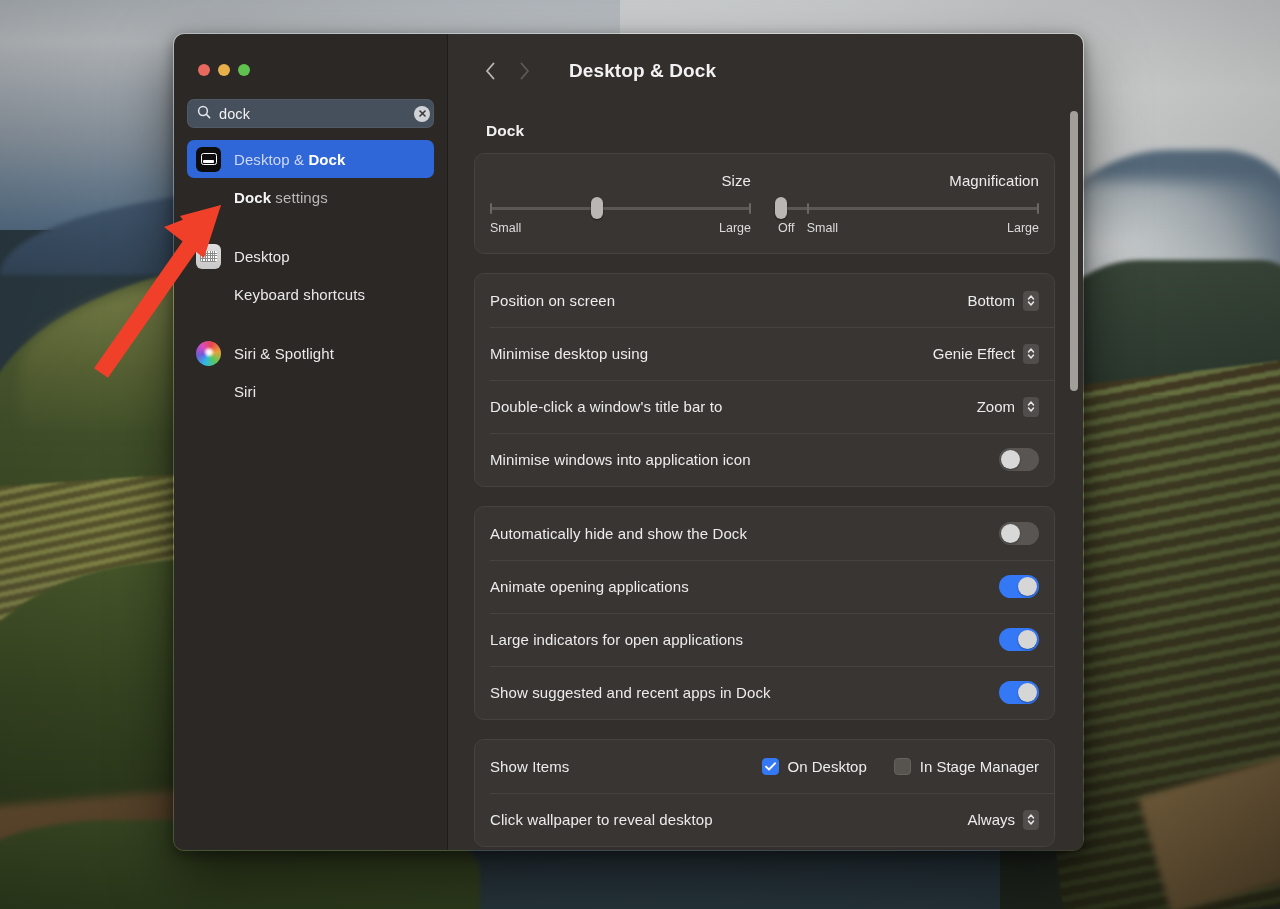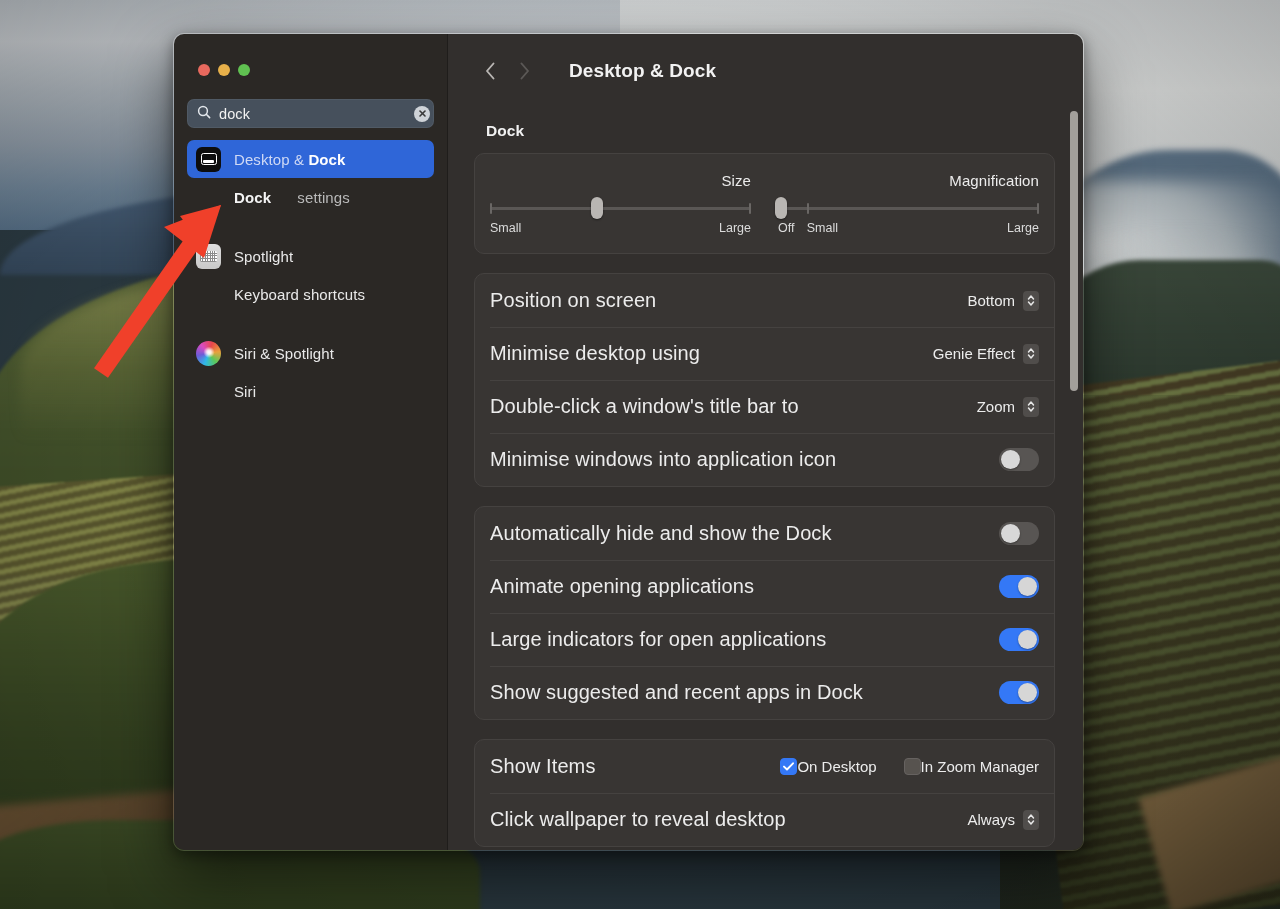--- a/index.html
+++ b/index.html
@@ -185,21 +185,21 @@
     border-radius:50%;
     background:
       radial-gradient(circle at 52% 45%, #ffffff 0%, rgba(255,255,255,0.85) 11%, rgba(255,255,255,0) 30%),
       conic-gradient(from 200deg, #2fb8e8, #6e5bd8, #d94bc0, #e8474a, #e8a13c, #5ac85a, #2fb8e8);
   }
 
   .res-label { font-size:15px; color:#e9e9e9; letter-spacing:0.1px; white-space:nowrap; }
   .res-row.selected .res-label { color:#cfd9f5; }
   .res-row.selected .res-label b { color:#ffffff; font-weight:700; }
   .res-label b { color:#f4f4f4; font-weight:700; }
-  .res-label .dim { color:#b9b9b9;margin-left:22px; }
+  .res-label .dim { color:#b9b9b9; }
   .spacer-gap { height:21px; }
 
   
   #content {
     flex:1; background:#322f2d; position:relative; overflow:hidden;
   }
   .toolbar { height:74px; display:flex; align-items:center; padding:0 0 0 25px; gap:0; }
   .navbtn {
     width:34px; height:34px; display:flex; align-items:center; justify-content:center;
     cursor:pointer;
@@ -218,21 +218,21 @@
     background:#383533; border:0.5px solid #454240; border-radius:10px;
     margin-bottom:19px;
   }
   .row {
     display:flex; align-items:center; justify-content:space-between;
     padding:0 15px; height:53px; position:relative;
   }
   .row + .row:before {
     content:""; position:absolute; left:15px; right:0; top:0; height:1px; background:#454240;
   }
-  .row-label { font-size:20px; color:#ececec; letter-spacing:0.1px; }
+  .row-label { font-size:15px; color:#ececec; letter-spacing:0.1px; }
 
   
   .sliders { display:flex; padding:18px 15px 16px; gap:0;text-align:right; }
   .slider-block { flex:1; }
   .slider-block.mag { padding-left:27px; }
   .sl-title { font-size:15px; color:#ececec; margin-bottom:12px; letter-spacing:0.1px; }
   .track-wrap { position:relative; height:14px; margin-bottom:6px; }
   .track {
     position:absolute; left:0; right:0; top:6px; height:3px; background:#5a5755; border-radius:2px;
   }
@@ -261,21 +261,21 @@
   }
   .toggle.on { background:#3478f6; }
   .toggle .knob {
     position:absolute; top:2px; left:2px; width:19px; height:19px; border-radius:50%;
     background:#d8d8d8; box-shadow:0 1px 2px rgba(0,0,0,0.35);
   }
   .toggle.on .knob { left:19px; background:#d6d6d6; }
 
   
   .checks { display:flex; align-items:center; gap:27px; }
-  .chk-item { display:flex; align-items:center; cursor:pointer; }
+  .chk-item { display:flex; align-items:center; gap:9px; cursor:pointer; }
   .chk {
     width:17px; height:17px; border-radius:4px; background:#57534f;
     border:0.5px solid #666260; display:flex; align-items:center; justify-content:center;
   }
   .chk.on { background:#3478f6; border-color:#3478f6; }
   .chk-label { font-size:15px; color:#ececec; }
 
   
   #vscroll {
     position:absolute; right:5px; top:77px; width:8px; height:280px;
@@ -346,21 +346,21 @@
       <div class="res-row sub">
         <div class="res-label"><b>Dock</b><span class="dim"> settings</span></div>
       </div>
 
       <div class="spacer-gap"></div>
 
       <div class="res-row">
         <div class="res-icon icon-keyboard">
           <div class="kb"></div>
         </div>
-        <div class="res-label">Spotlight</div>
+        <div class="res-label">Desktop</div>
       </div>
 
       <div class="res-row sub">
         <div class="res-label">Keyboard shortcuts</div>
       </div>
 
       <div class="spacer-gap"></div>
 
       <div class="res-row">
         <div class="res-icon icon-siri"></div>
@@ -515,21 +515,21 @@
             <div class="chk-item">
               <span class="chk on">
                 <svg width="11" height="9" viewBox="0 0 11 9">
                   <polyline points="1,4.6 4,7.5 10,1.3" fill="none" stroke="#fff" stroke-width="1.9" stroke-linecap="round" stroke-linejoin="round"></polyline>
                 </svg>
               </span>
               <span class="chk-label">On Desktop</span>
             </div>
             <div class="chk-item">
               <span class="chk"></span>
-              <span class="chk-label">In Zoom Manager</span>
+              <span class="chk-label">In Stage Manager</span>
             </div>
           </div>
         </div>
 
         <div class="row">
           <div class="row-label">Click wallpaper to reveal desktop</div>
           <div class="popup">
             <span class="popup-val">Always</span>
             <span class="chev-box">
               <svg width="8" height="13" viewBox="0 0 8 13">

